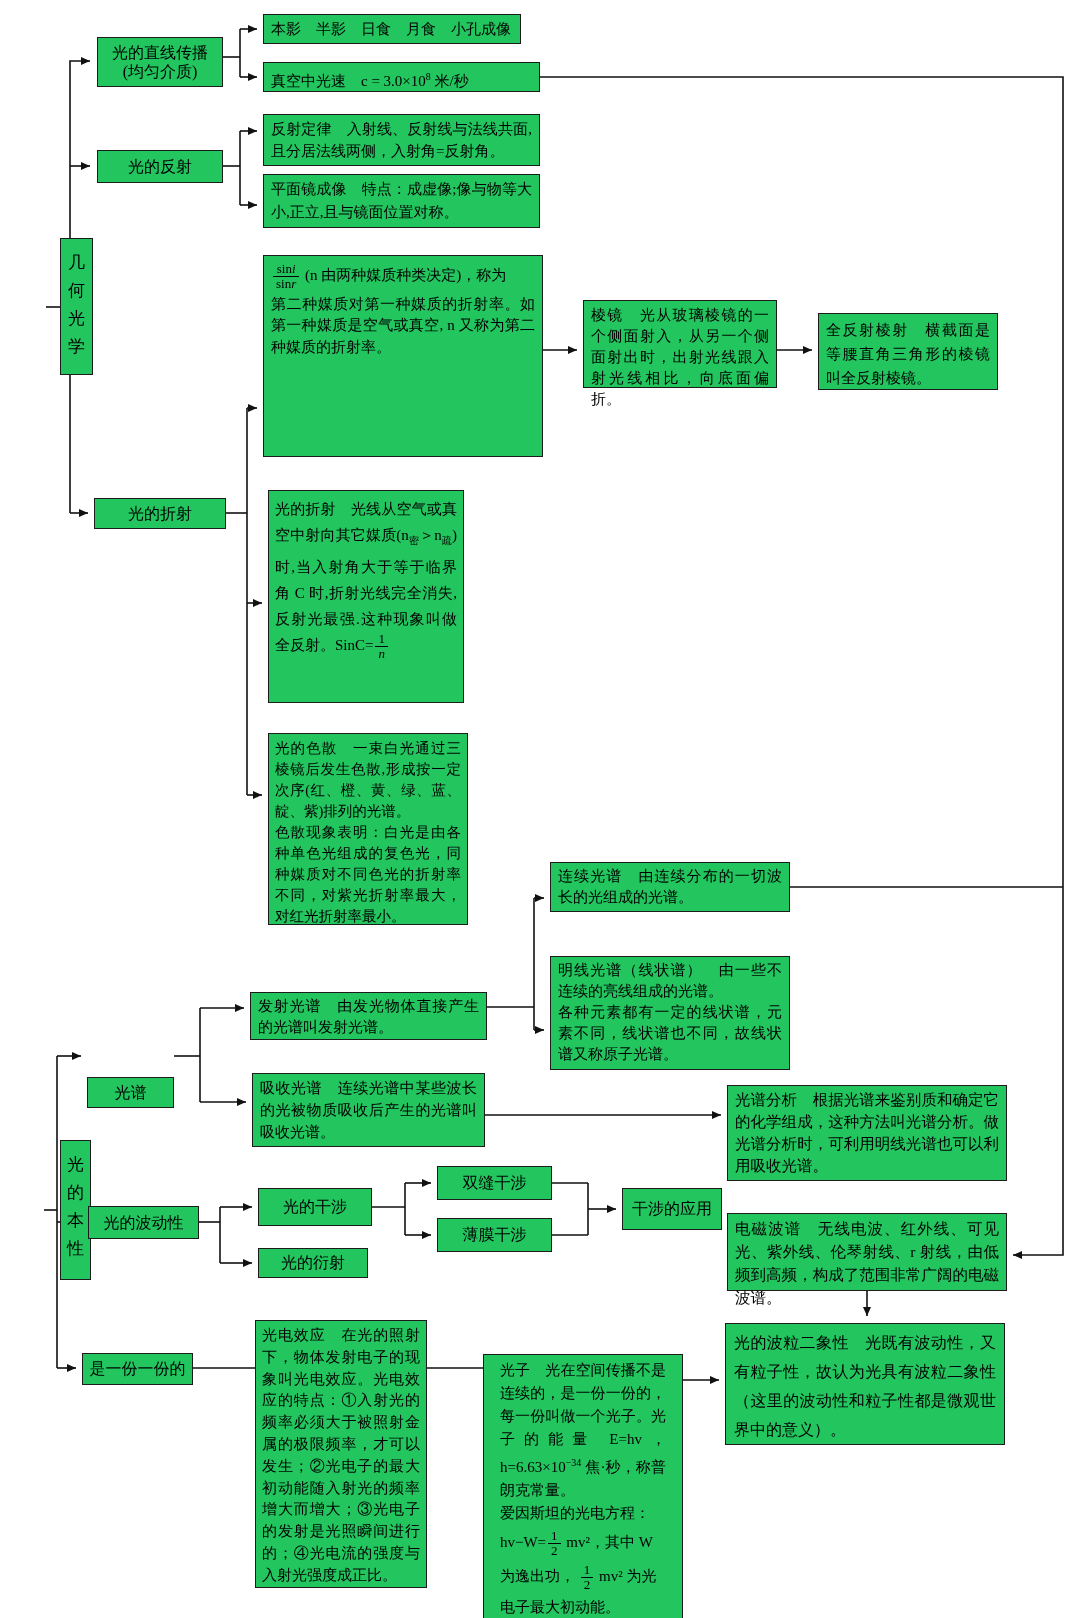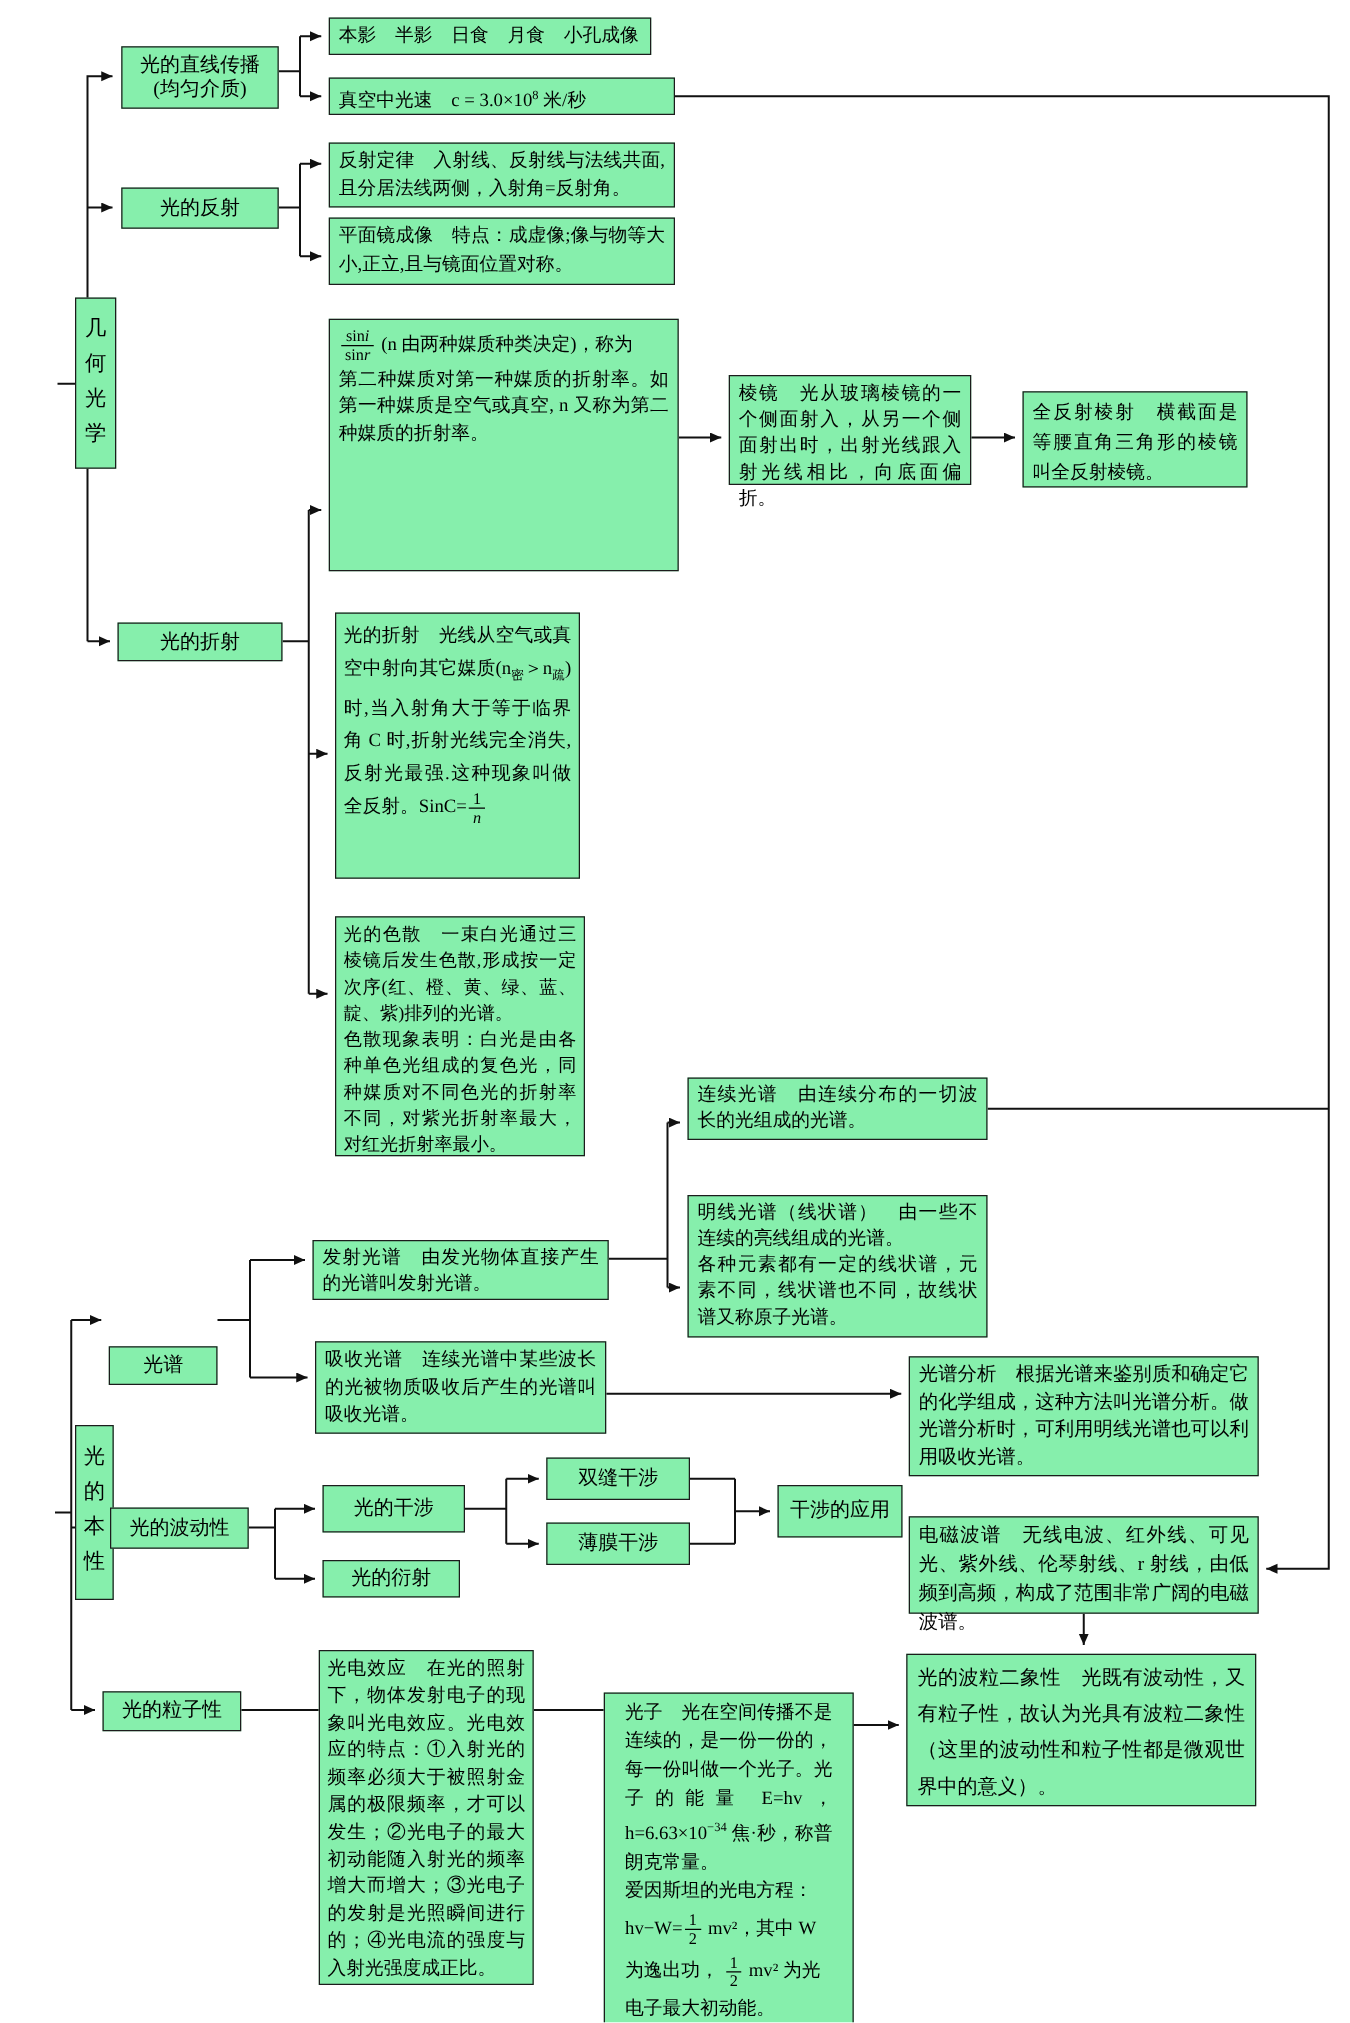--- a/index.html
+++ b/index.html
@@ -1,19 +1,19 @@
 <!DOCTYPE html>
 <html><head>
 <meta charset="utf-8">
 <style>
   html,body{margin:0;padding:0;background:#fff;}
   .canvas{position:relative;width:1080px;height:1618px;background:#fff;
           font-family:"Liberation Serif","DejaVu Serif",serif;color:#000;overflow:hidden;}
   .lines{position:absolute;left:0;top:0;width:1080px;height:1618px;}
-  .box{position:absolute;border:1.5px solid #1c1c1c;background:#86efac;box-sizing:border-box;}
+  .box{position:absolute;border:1.5px solid #1c1c1c;background:#22c55e;box-sizing:border-box;}
   .node{display:flex;align-items:center;justify-content:center;text-align:center;
         font-size:16px;line-height:1.2;}
   .vroot{font-size:17px;line-height:28px;text-align:center;word-break:break-all;
          padding-top:10px;margin-left:47px;}
   .content{font-size:15px;line-height:21px;padding:3px 7px;text-align:justify;}
   .frac{display:inline-block;vertical-align:-0.65em;text-align:center;line-height:1.1;
         font-size:13px;margin:0 2px;}
   .frac .fn{display:block;border-bottom:1px solid #000;padding:0 3px;}
   .frac .fd{display:block;padding:0 3px;}
   .it{font-style:italic;}
@@ -177,21 +177,21 @@
     <span>双缝干涉</span>
   </div>
   <div class="box node" style="left:437px;top:1218px;width:115px;height:34px;">
     <span>薄膜干涉</span>
   </div>
   <div class="box node" style="left:622px;top:1188px;width:100px;height:42px;">
     <span>干涉的应用</span>
   </div>
 
   <div class="box node" style="left:82px;top:1353px;width:111px;height:32px;">
-    <span>光的粒子性</span>
+    <span>是一份一份的</span>
   </div>
 
   <div class="box content" style="left:255px;top:1320px;width:172px;height:268px;line-height:21.8px;padding:4px 6px;">光电效应　在光的照射下，物体发射电子的现象叫光电效应。光电效应的特点：①入射光的频率必须大于被照射金属的极限频率，才可以发生；②光电子的最大初动能随入射光的频率增大而增大；③光电子的发射是光照瞬间进行的；④光电流的强度与入射光强度成正比。</div>
 
   <div class="box content" style="left:483px;top:1354px;width:200px;height:304px;line-height:23px;padding:4px 16px;">
     <span>光子　光在空间传播不是连续的，是一份一份的，每一份叫做一个光子。光子的能量 E=hv，h=6.63×10</span><sup>−34</sup><span> 焦·秒，称普朗克常量。</span>
     <span class="p2">爱因斯坦的光电方程：</span>
     <div style="margin:4px 0;">
       <span>hv−W=</span><span class="frac"><span class="fn">1</span><span class="fd">2</span></span><span> mv²，其中 W</span>
     </div>

